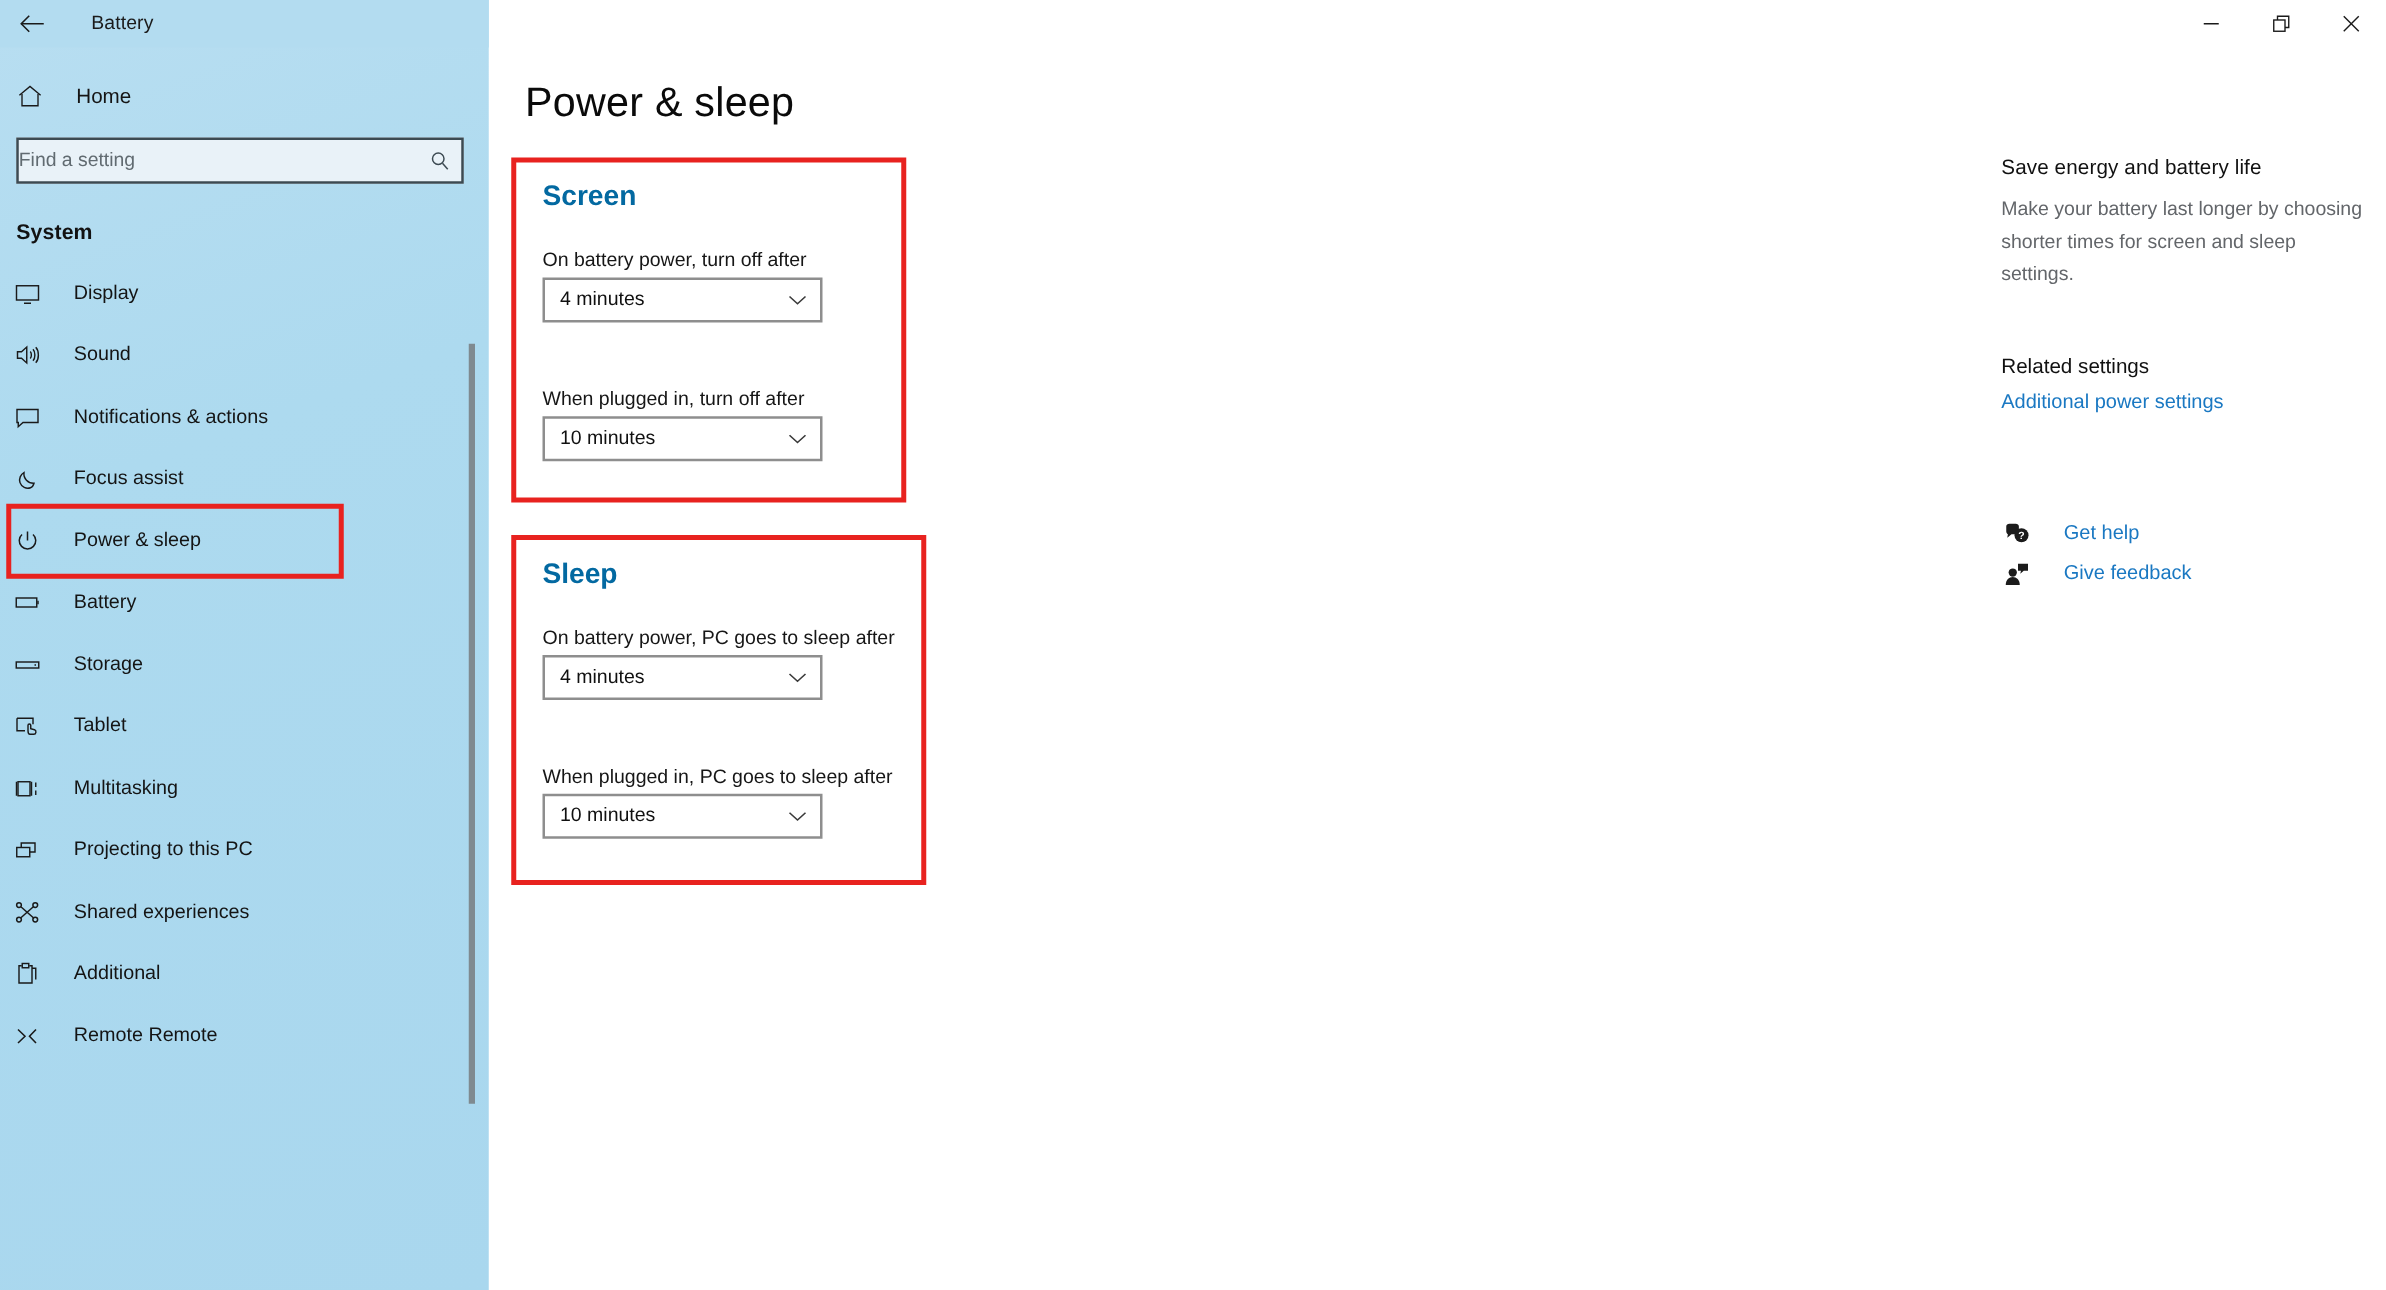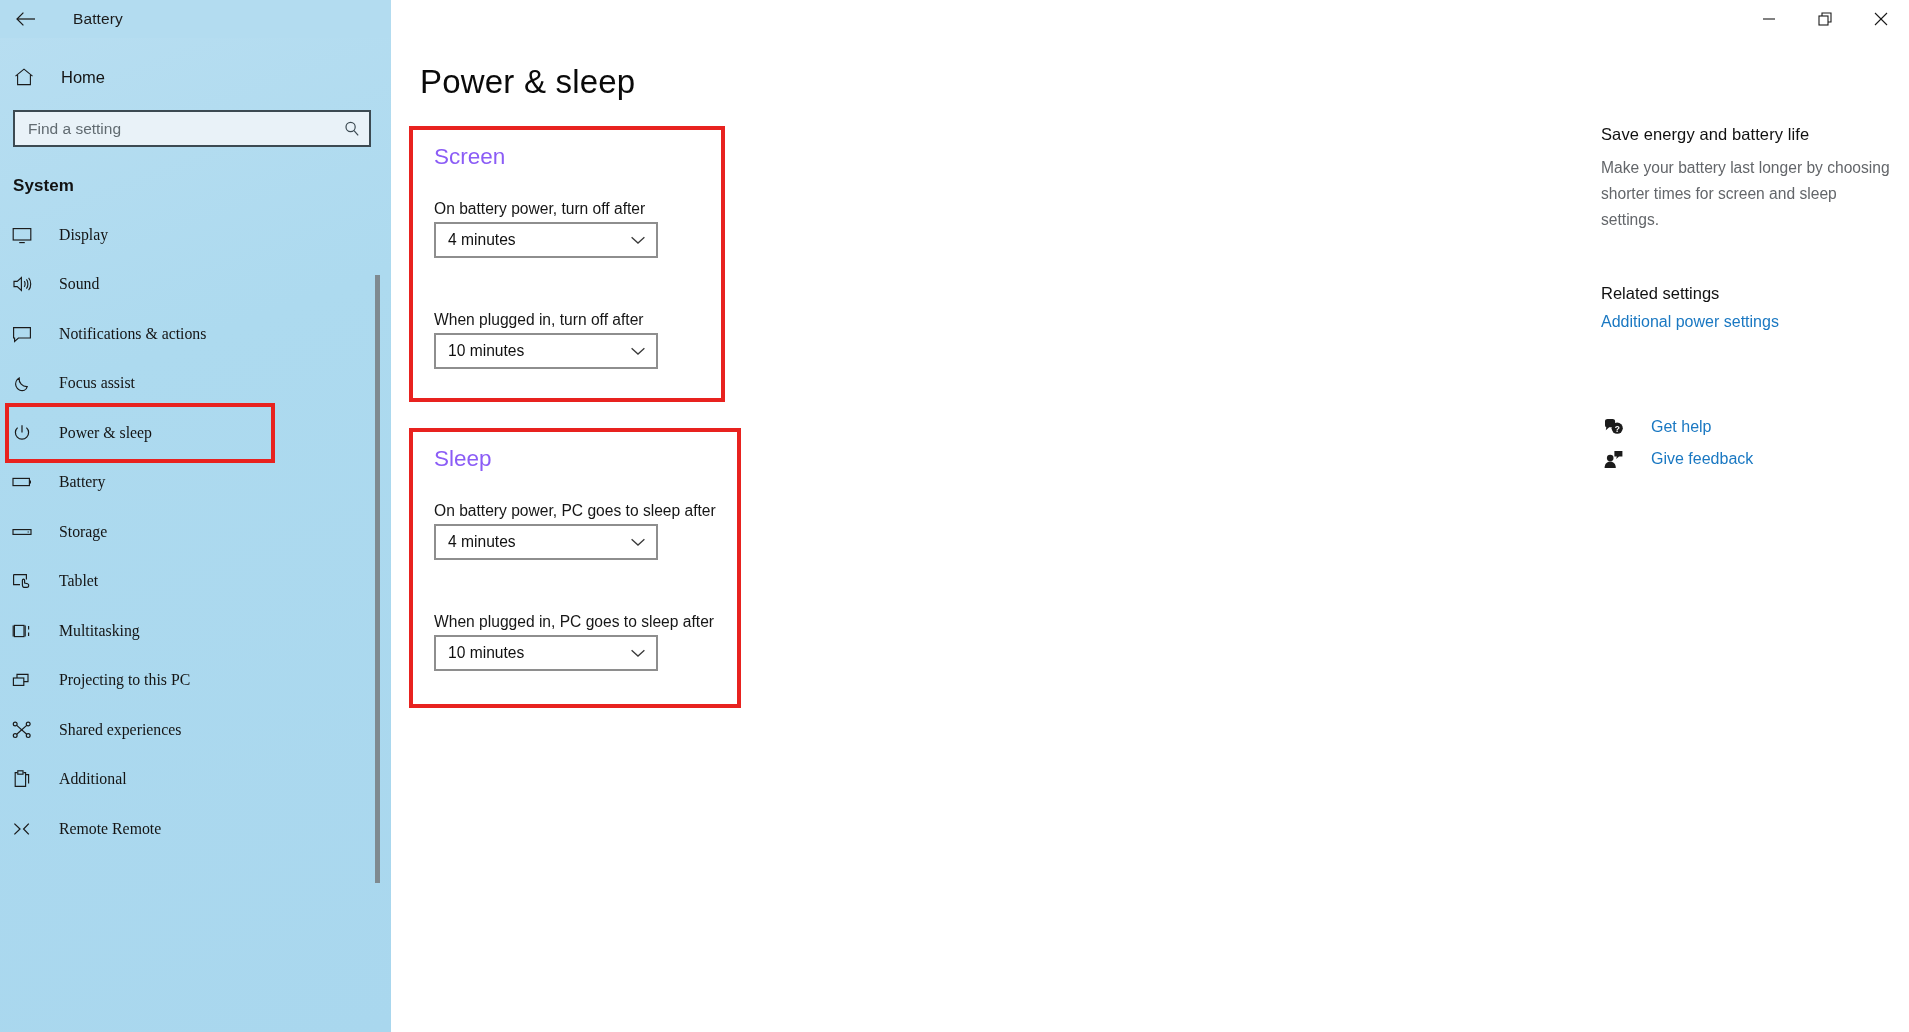--- a/index.html
+++ b/index.html
@@ -112,40 +112,38 @@
     height: 37px;
     background: #e9f2f8;
     border: 2px solid #3c4a52;
     display: flex;
     align-items: center;
     box-sizing: border-box;
   }
   #search-input-text {
     font-size: 15.5px;
     color: #616b71;
-    padding-left: 13px;
     flex: 1;
     line-height: 1;
   }
   #search-icon-wrap {
     width: 34px;
     display: flex; align-items: center; justify-content: center;
   }
 
   #sidebar-section-title {
     margin: 29px 0 0 13px;
     font-size: 17px;
     font-weight: bold;
     color: #121212;
     letter-spacing: .1px;
   }
 
   #nav-list {
     margin-top: 14px;
-    font-family: Liberation Serif, serif;
   }
   .nav-item {
     height: 49.5px;
     display: flex;
     align-items: center;
     padding-left: 11px;
     position: relative;
     box-sizing: border-box;
   }
   .nav-item .sb-icon {
@@ -214,22 +212,22 @@
   #section-sleep {
     top: 428px;
     width: 332px;
     height: 280px;
   }
   .section-heading {
     position: absolute;
     left: 21px;
     top: 14px;
     font-size: 22.5px;
-    font-weight: 400;
-    color: #8b5cf6;
+    font-weight: 700;
+    color: #0369a1;
   }
   .field-label {
     position: absolute;
     left: 21px;
     font-size: 15.6px;
     color: #161616;
     white-space: nowrap;
   }
   .dropdown {
     position: absolute;

